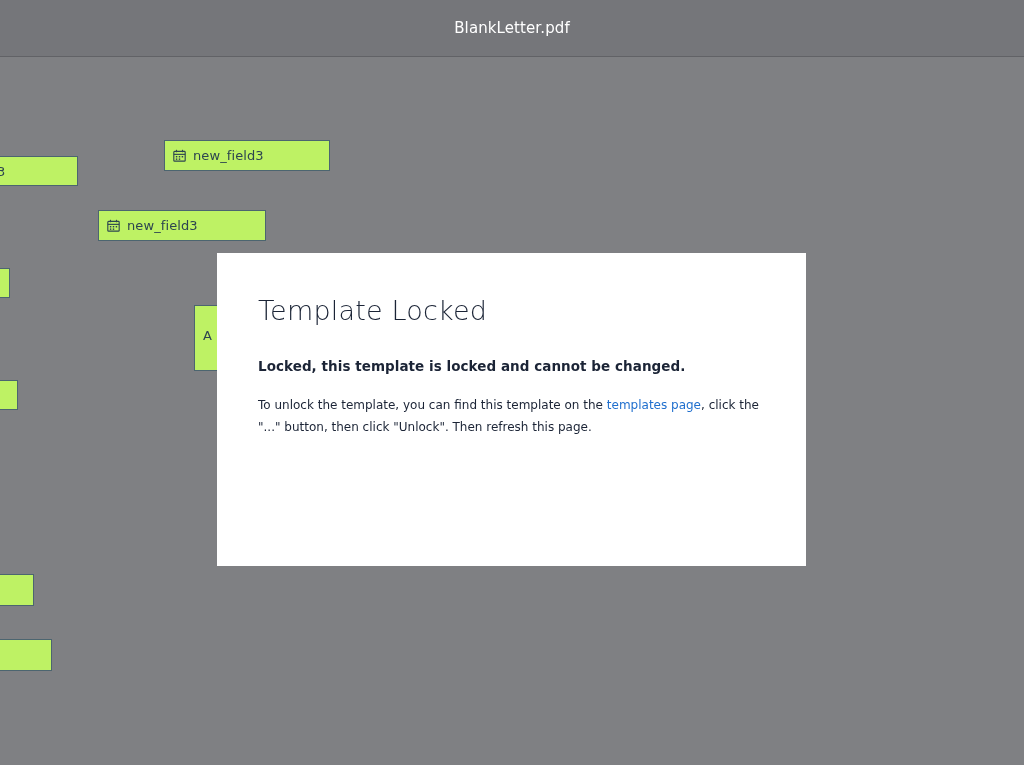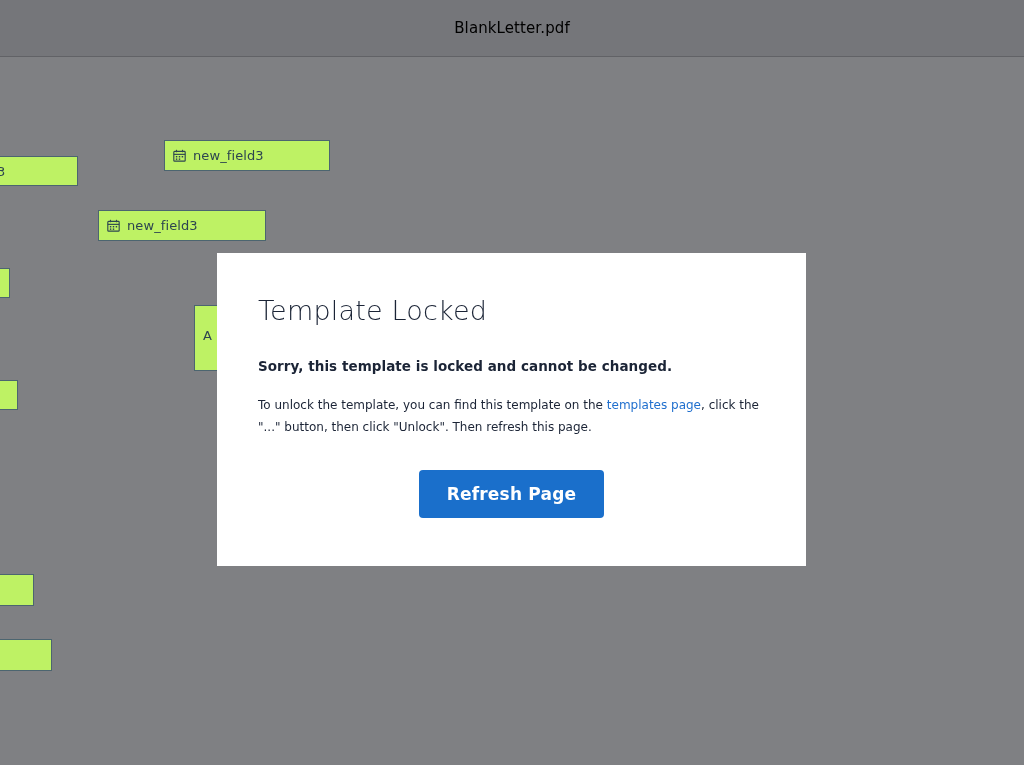--- a/index.html
+++ b/index.html
@@ -23,21 +23,21 @@
     width: 1024px;
     height: 57px;
     background: #75767a;
     border-bottom: 1px solid #616266;
     display: flex;
     align-items: center;
     justify-content: center;
   }
   .header-title {
     font-size: 15px;
-    color: #000000;
+    color: #ffffff;
     letter-spacing: 0.1px;
   }
 
   
   .doc-canvas {
     position: absolute;
     top: 58px; left: 0;
     width: 1024px;
     height: 707px;
     background: #7f8083;
@@ -184,24 +184,21 @@
     <div class="form-field" style="left: -14px; top: 581px; width: 66px; height: 32px;">
       <span class="field-label"></span>
     </div>
   </div>
 
 <div class="modal-overlay">
   <div class="modal">
 
     <div class="modal-title">Template Locked</div>
 
-    <div class="modal-lead">Sorry, this template is locked and cannot be changed.</div>
+    <div class="modal-lead">Locked, this template is locked and cannot be changed.</div>
 
     <div class="modal-body">
       <span>To unlock the template, you can find this template on the </span><a class="link" href="#">templates page</a><span>, click the "..." button, then click "Unlock". Then refresh this page.</span>
     </div>
 
-    <div class="modal-actions">
-      <button class="btn-primary">Refresh Page</button>
-    </div>
 
   </div>
 </div>
 
 </body></html>

